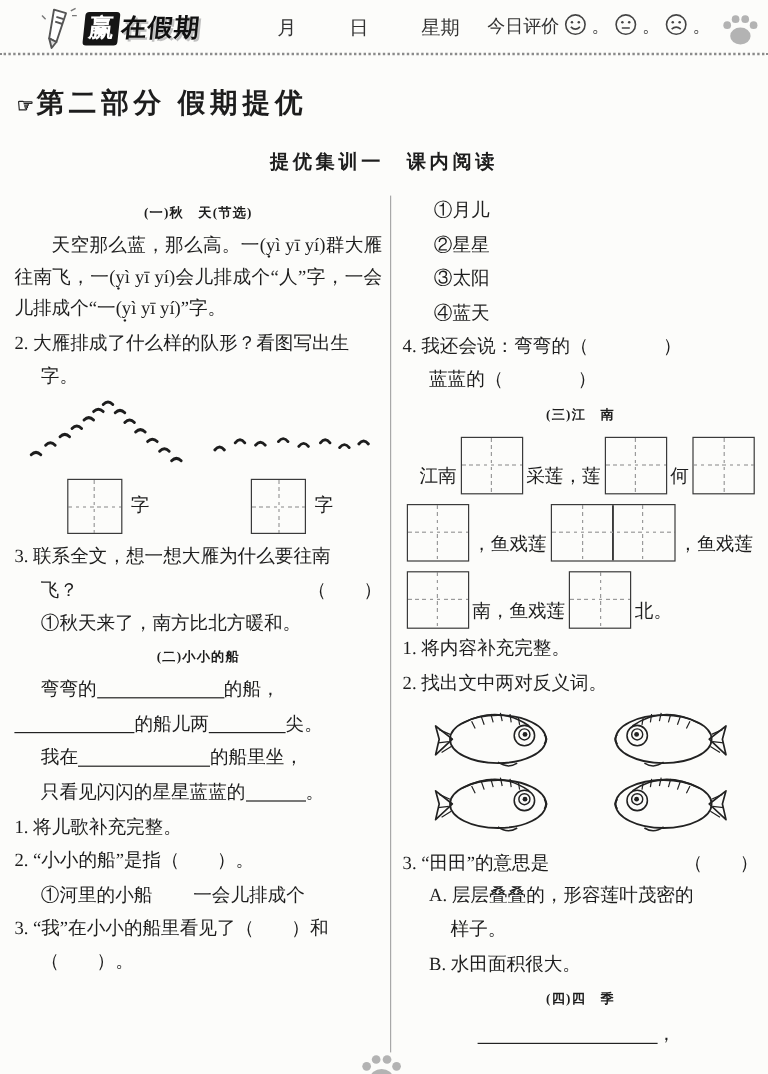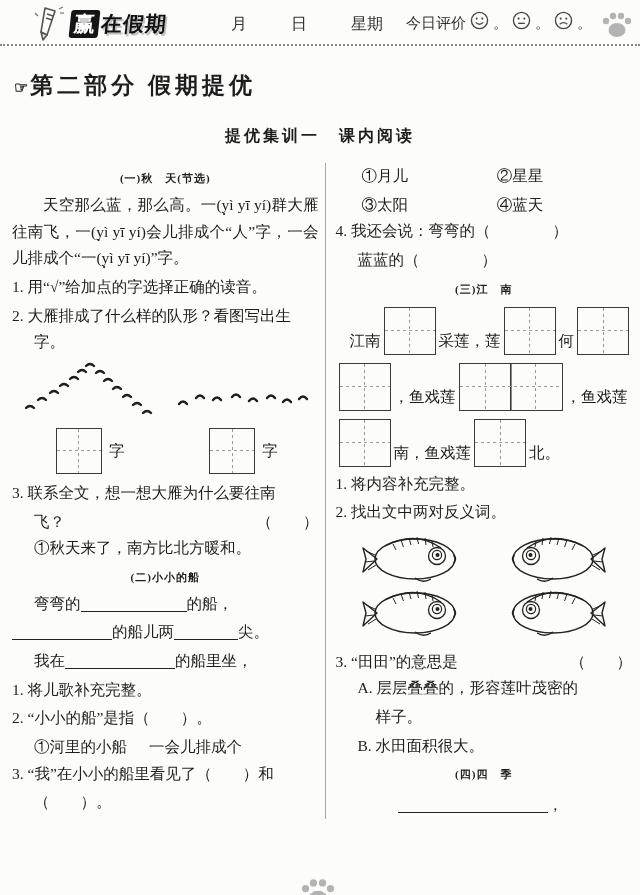--- a/index.html
+++ b/index.html
@@ -52,22 +52,22 @@
   .col-right{flex:1;padding:0 2px 0 10px;}
   h3.sub{ text-align:center;font-size:11px;font-weight:bold;margin:6px 0 4px 0;letter-spacing:1px;}
   p{margin:0 0 2px 0;}
   .hang{padding-left:22px;text-indent:-22px;}
   .indent1{padding-left:22px;}
   .indent2{padding-left:40px;}
   .passage{text-indent:2em;text-align:justify;}
   .dotted{position:relative;}
   .dotted::after{content:"•";position:absolute;left:50%;transform:translateX(-50%);bottom:-0.62em;font-size:9px;line-height:1;}
   .row-between{display:flex;justify-content:space-between;align-items:baseline;}
-  .row-opts{display:flex;gap:22px;padding-left:22px;}
-  .opt-grid{display:grid;grid-template-columns:1fr 1fr;row-gap:2px;padding-left:26px;}
+  .row-opts{display:flex;gap:34px;padding-left:22px;}
+  .opt-grid{display:grid;grid-template-columns:1fr;row-gap:2px;padding-left:26px;}
   .blank{display:inline-block;border-bottom:1px solid #222;height:1.05em;vertical-align:-3px;}
 
   
   .tzg{
     display:inline-block;width:50px;height:46px;vertical-align:middle;
     border:1.6px solid #3a3a3a;background-color:#fcfcfa;
     background-image:
       repeating-linear-gradient(to right,#9a9a9a 0 3px,transparent 3px 6px),
       repeating-linear-gradient(to bottom,#9a9a9a 0 3px,transparent 3px 6px);
     background-size:100% 1px,1px 100%;
@@ -164,21 +164,20 @@
   <div class="section-heading">
     <span class="pointer">☞</span><span>第二部分  假期提优</span>
   </div>
   <h1 class="page-title">提优集训一　课内阅读</h1>
 
   <div class="columns">
 
     <div class="col col-left">
       <h3 class="sub">(一)秋　天(节选)</h3>
       <p class="passage"><span>天空那么蓝，那么高。</span><span class="dotted">一</span><span>(yì yī yí)群大雁往南飞，</span><span class="dotted">一</span><span>(yì yī yí)会儿排成个“人”字，一会儿排成个“</span><span class="dotted">一</span><span>(yì yī yí)”字。</span></p>
-      <p class="hang">1. 用“√”给加点的字选择正确的读音。</p>
       <p class="hang">2. 大雁排成了什么样的队形？看图写出生字。</p>
 
       <div class="birds-row">
         <svg width="148" height="62" viewBox="0 0 148 62">
           <g fill="none" stroke="#1d1d1d" stroke-width="2.4" stroke-linecap="round">
             <path d="M70 6 q4 -4 8 0"></path>
               <path d="M62 12 q4 -4 8 0"></path>
               <path d="M54 19 q4 -4 8 0"></path>
             <path d="M44 26 q4 -4 8 0"></path>
               <path d="M34 33 q4 -4 8 0"></path>
@@ -221,20 +220,21 @@
       <div class="row-between indent1">
         <span>飞？</span>
         <span>（　　）</span>
       </div>
       <p class="indent1">①秋天来了，南方比北方暖和。</p>
 
       <h3 class="sub">(二)小小的船</h3>
       <p class="indent1"><span>弯弯的</span><span class="blank" style="width: 106px;"></span><span>的船，</span></p>
       <p><span class="blank" style="width: 100px;"></span><span>的船儿两</span><span class="blank" style="width: 64px;"></span><span>尖。</span></p>
       <p class="indent1"><span>我在</span><span class="blank" style="width: 110px;"></span><span>的船里坐，</span></p>
+      <p class="indent1"><span>只看见闪闪的星星蓝蓝的</span><span class="blank" style="width: 50px;"></span><span>。</span></p>
       <p>1. 将儿歌补充完整。</p>
       <p>2. “小小的船”是指（　　）。</p>
       <div class="row-opts">
         <span>①河里的小船</span>
         <span>一会儿排成个</span>
       </div>
       <p>3. “我”在小小的船里看见了（　　）和</p>
       <p class="indent1">（　　）。</p>
     </div>
 

